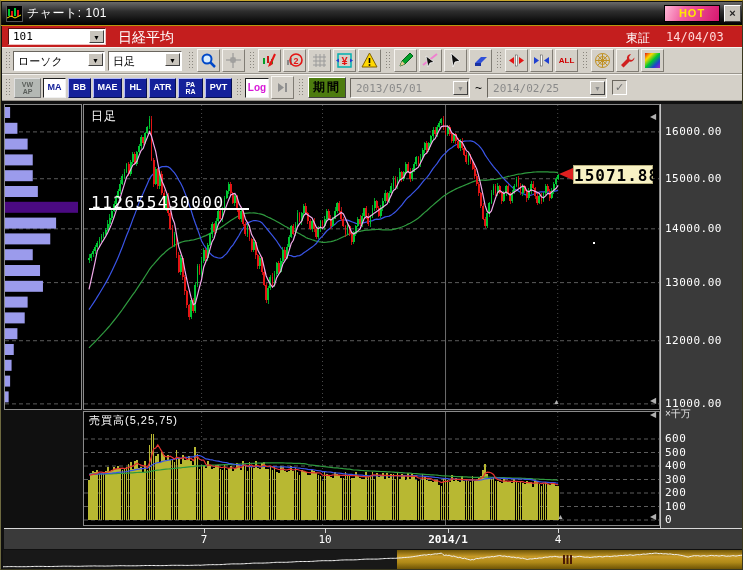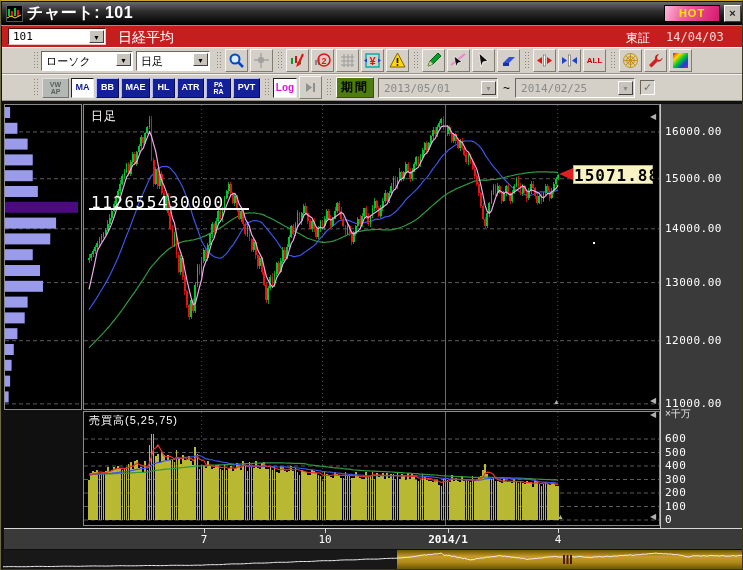--- a/index.html
+++ b/index.html
@@ -4,41 +4,41 @@
 <style>
   html,body{margin:0;padding:0;background:#333;}
   *{box-sizing:border-box;}
   .window{position:relative;width:743px;height:570px;background:#101010;
     font-family:"Liberation Sans",sans-serif;overflow:hidden;
     border-top:1px solid #c8a62a;border-left:1px solid #6e6a40;
     border-right:1px solid #3a3820;border-bottom:1px solid #3a3820;}
   .titlebar{position:absolute;left:1px;top:1px;width:740px;height:23px;
     background:linear-gradient(180deg,#6a6a6a 0%,#2e2e2e 40%,#000 100%);
     display:flex;align-items:center;}
-  .title-text{color:#fff;font-size:16px;font-weight:bold;margin-left:4px;letter-spacing:.5px;text-align:right;}
+  .title-text{color:#fff;font-size:12px;font-weight:normal;margin-left:4px;letter-spacing:.5px;text-align:right;}
   .title-icon{width:17px;height:17px;margin-left:4px;background:#000;border:1px solid #555;}
   .gold-line{position:absolute;left:0;top:24px;width:743px;height:1px;background:#b8960f;}
   .hot-btn{position:absolute;left:663px;top:4px;width:56px;height:17px;border:1px solid #000;
     background:linear-gradient(110deg,#ffb8d8 0%,#f060a0 35%,#d81870 100%);
     color:#ffe800;font-size:11px;font-weight:bold;text-align:center;line-height:15px;letter-spacing:1px;}
   .close-btn{position:absolute;left:723px;top:4px;width:17px;height:17px;background:#c8c4bc;
     border:1px solid;border-color:#fff #404040 #404040 #fff;color:#222;font-size:11px;
     font-weight:bold;text-align:center;line-height:14px;}
   .quote-bar{position:absolute;left:1px;top:25px;width:740px;height:21px;background:#c41e1e;text-decoration:underline;}
   .code-combo{position:absolute;left:6px;top:2px;width:98px;height:17px;background:#fff;
     border:1px solid;border-color:#5a0f0f #f0c0c0 #f0c0c0 #5a0f0f;}
   .code-combo .val{position:absolute;left:4px;top:1px;font-size:11px;color:#000;font-family:"DejaVu Sans Mono",monospace;}
   .combo-arrow{position:absolute;right:1px;top:1px;width:15px;height:13px;background:#c8c4bc;
     border:1px solid;border-color:#fff #404040 #404040 #fff;color:#000;font-size:7px;
     text-align:center;line-height:13px;}
   .sym-name{position:absolute;left:116px;top:3px;color:#fff;font-size:14px;}
   .exch{position:absolute;left:624px;top:4px;color:#fff;font-size:12px;}
   .qdate{position:absolute;left:664px;top:4px;color:#ffd8d8;font-size:12px;font-family:"DejaVu Sans Mono",monospace;}
   .toolbar{position:absolute;left:1px;width:740px;height:27px;background:#d4d0c8;
-    border-top:1px solid #f4f2ee;border-bottom:1px solid #9a968e;display:flex;align-items:center;padding-left:28px;}
+    border-top:1px solid #f4f2ee;border-bottom:1px solid #9a968e;display:flex;align-items:center;}
   .tb1{top:46px;} .tb2{top:73px;}
   .grip{width:5px;height:19px;margin:0 3px;
     background-image:radial-gradient(#8a867e 36%,transparent 40%);background-size:3px 3px;}
   .combo{position:relative;height:20px;background:#fff;border:1px solid;
     border-color:#6a665e #fff #fff #6a665e;margin-right:3px;}
   .combo .cval{position:absolute;left:4px;top:2px;font-size:11px;color:#000;}
   .icon-btn{width:23px;height:23px;margin:0 1px;background:#d4d0c8;border:1px solid;
     border-color:#f6f4f0 #807c74 #807c74 #f6f4f0;display:flex;align-items:center;justify-content:center;}
   .ind-btn{height:20px;margin:0 1px;display:flex;flex-direction:column;align-items:center;
     justify-content:center;font-weight:bold;}

